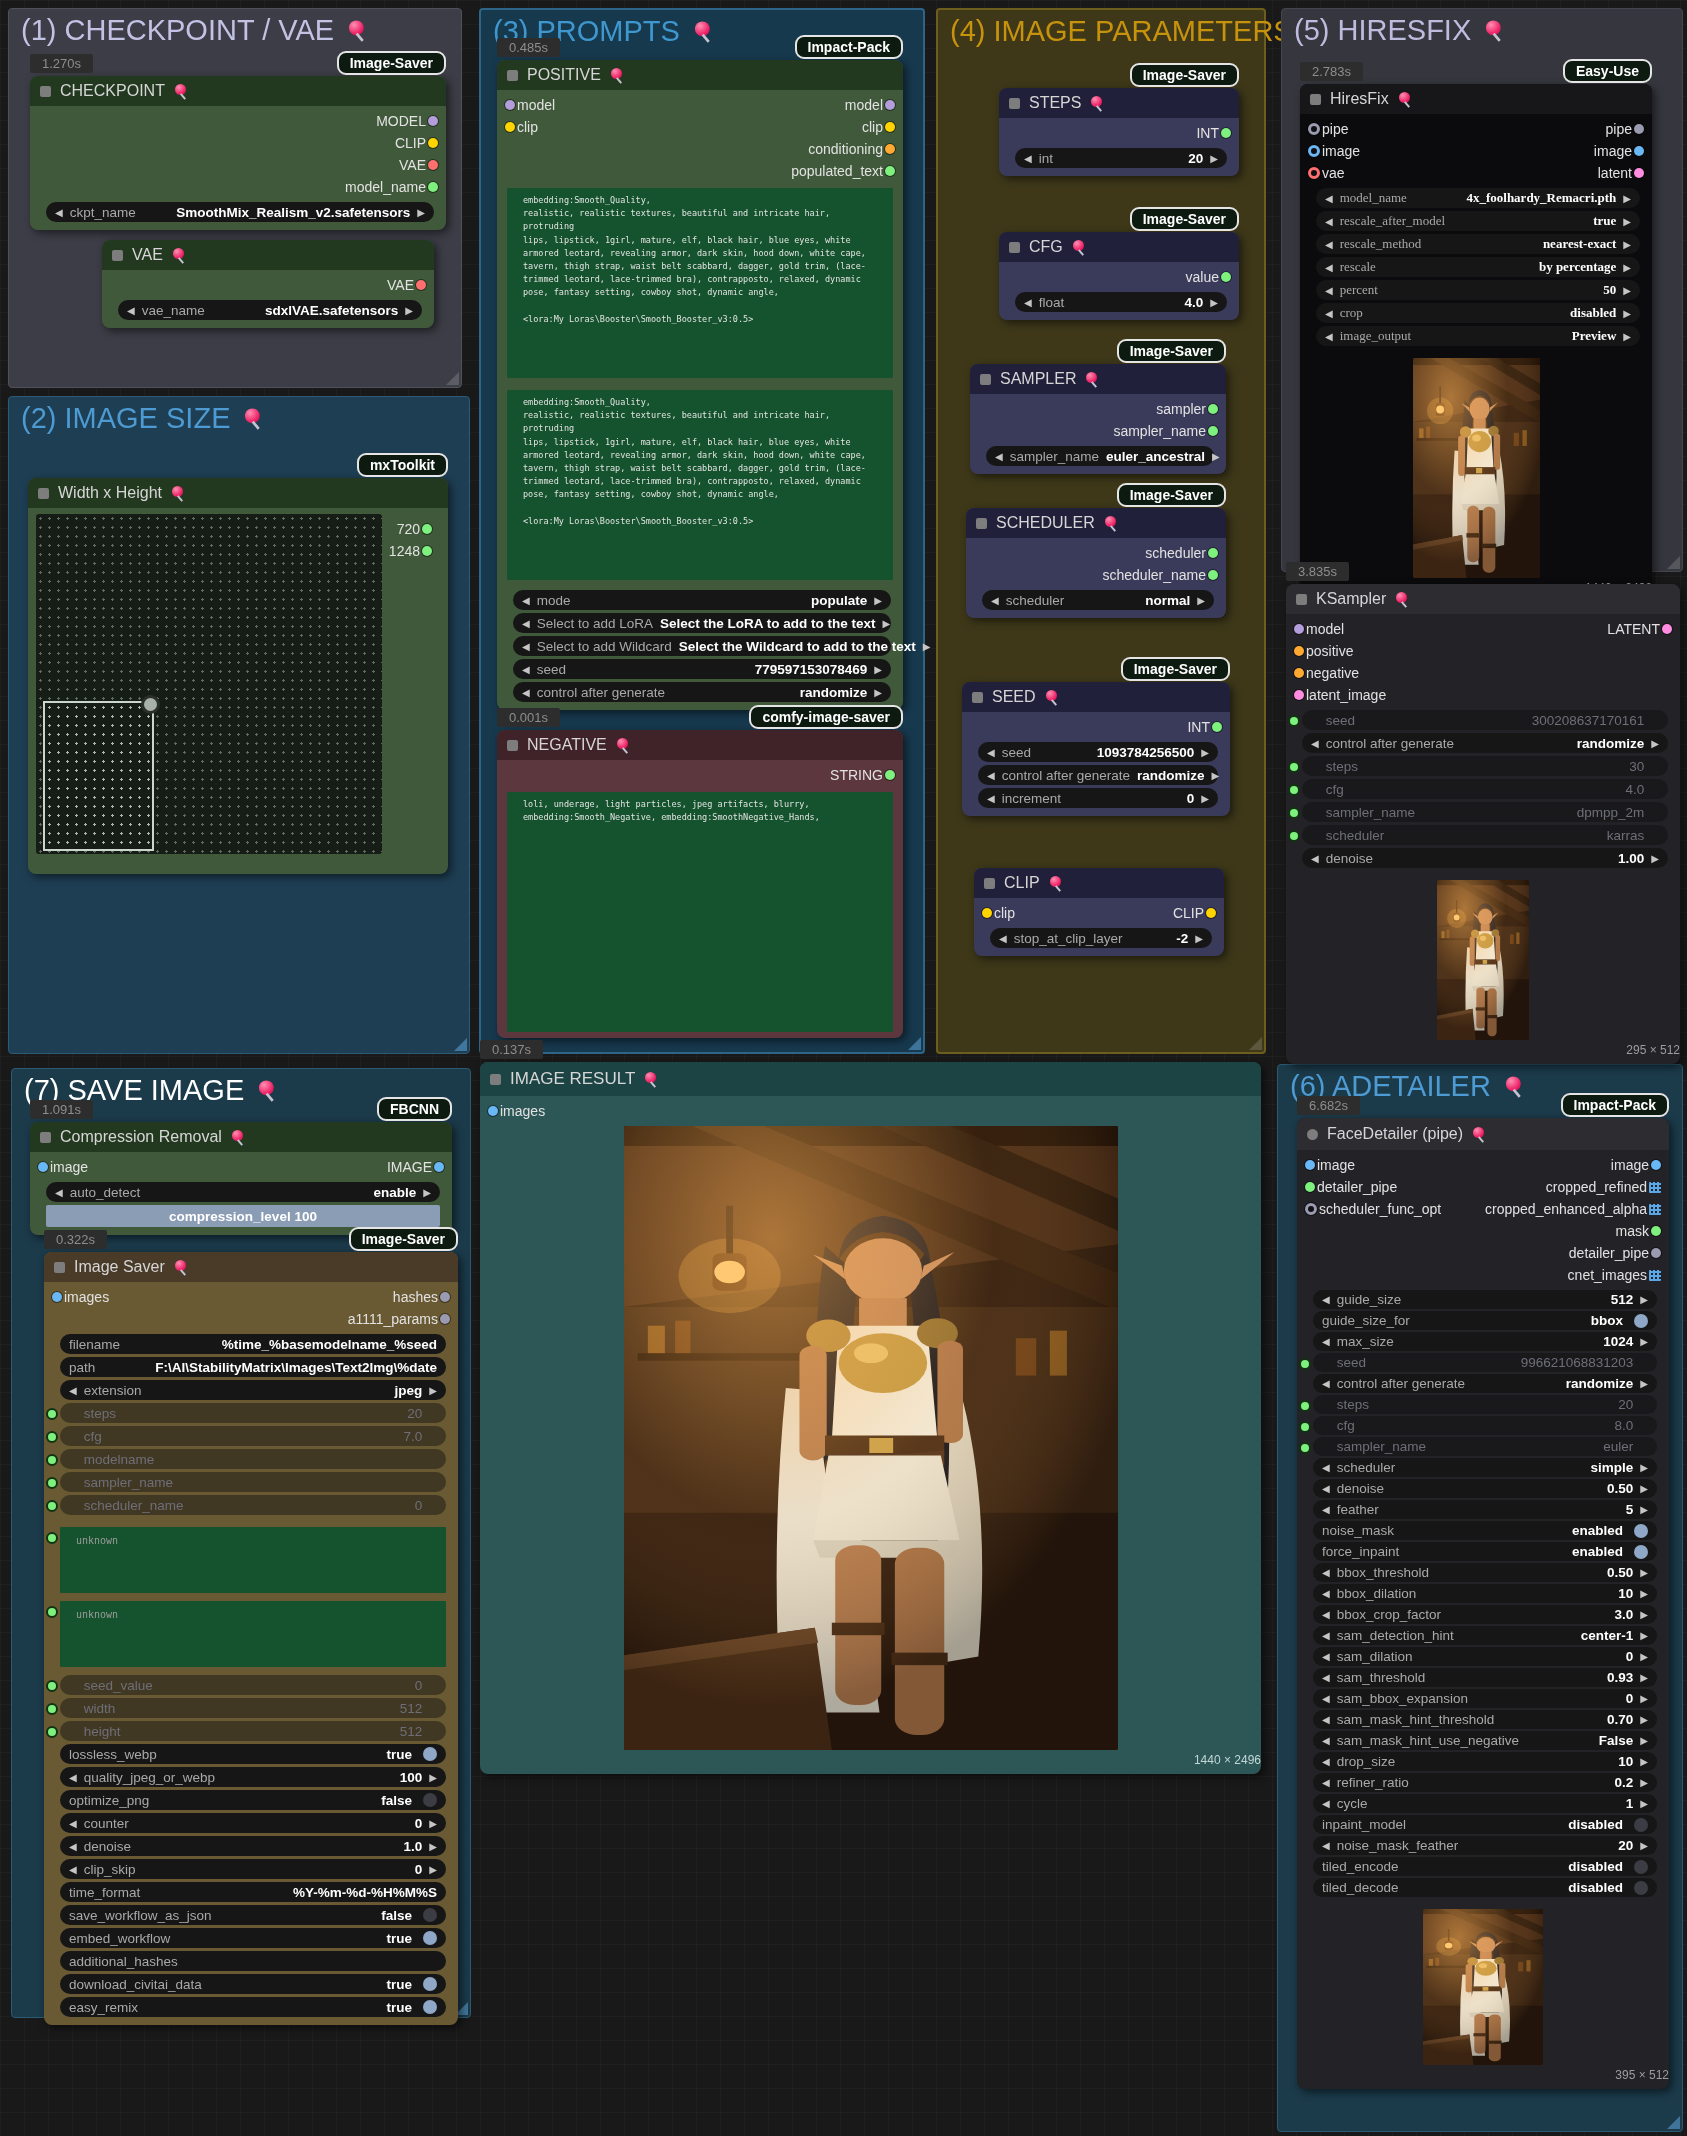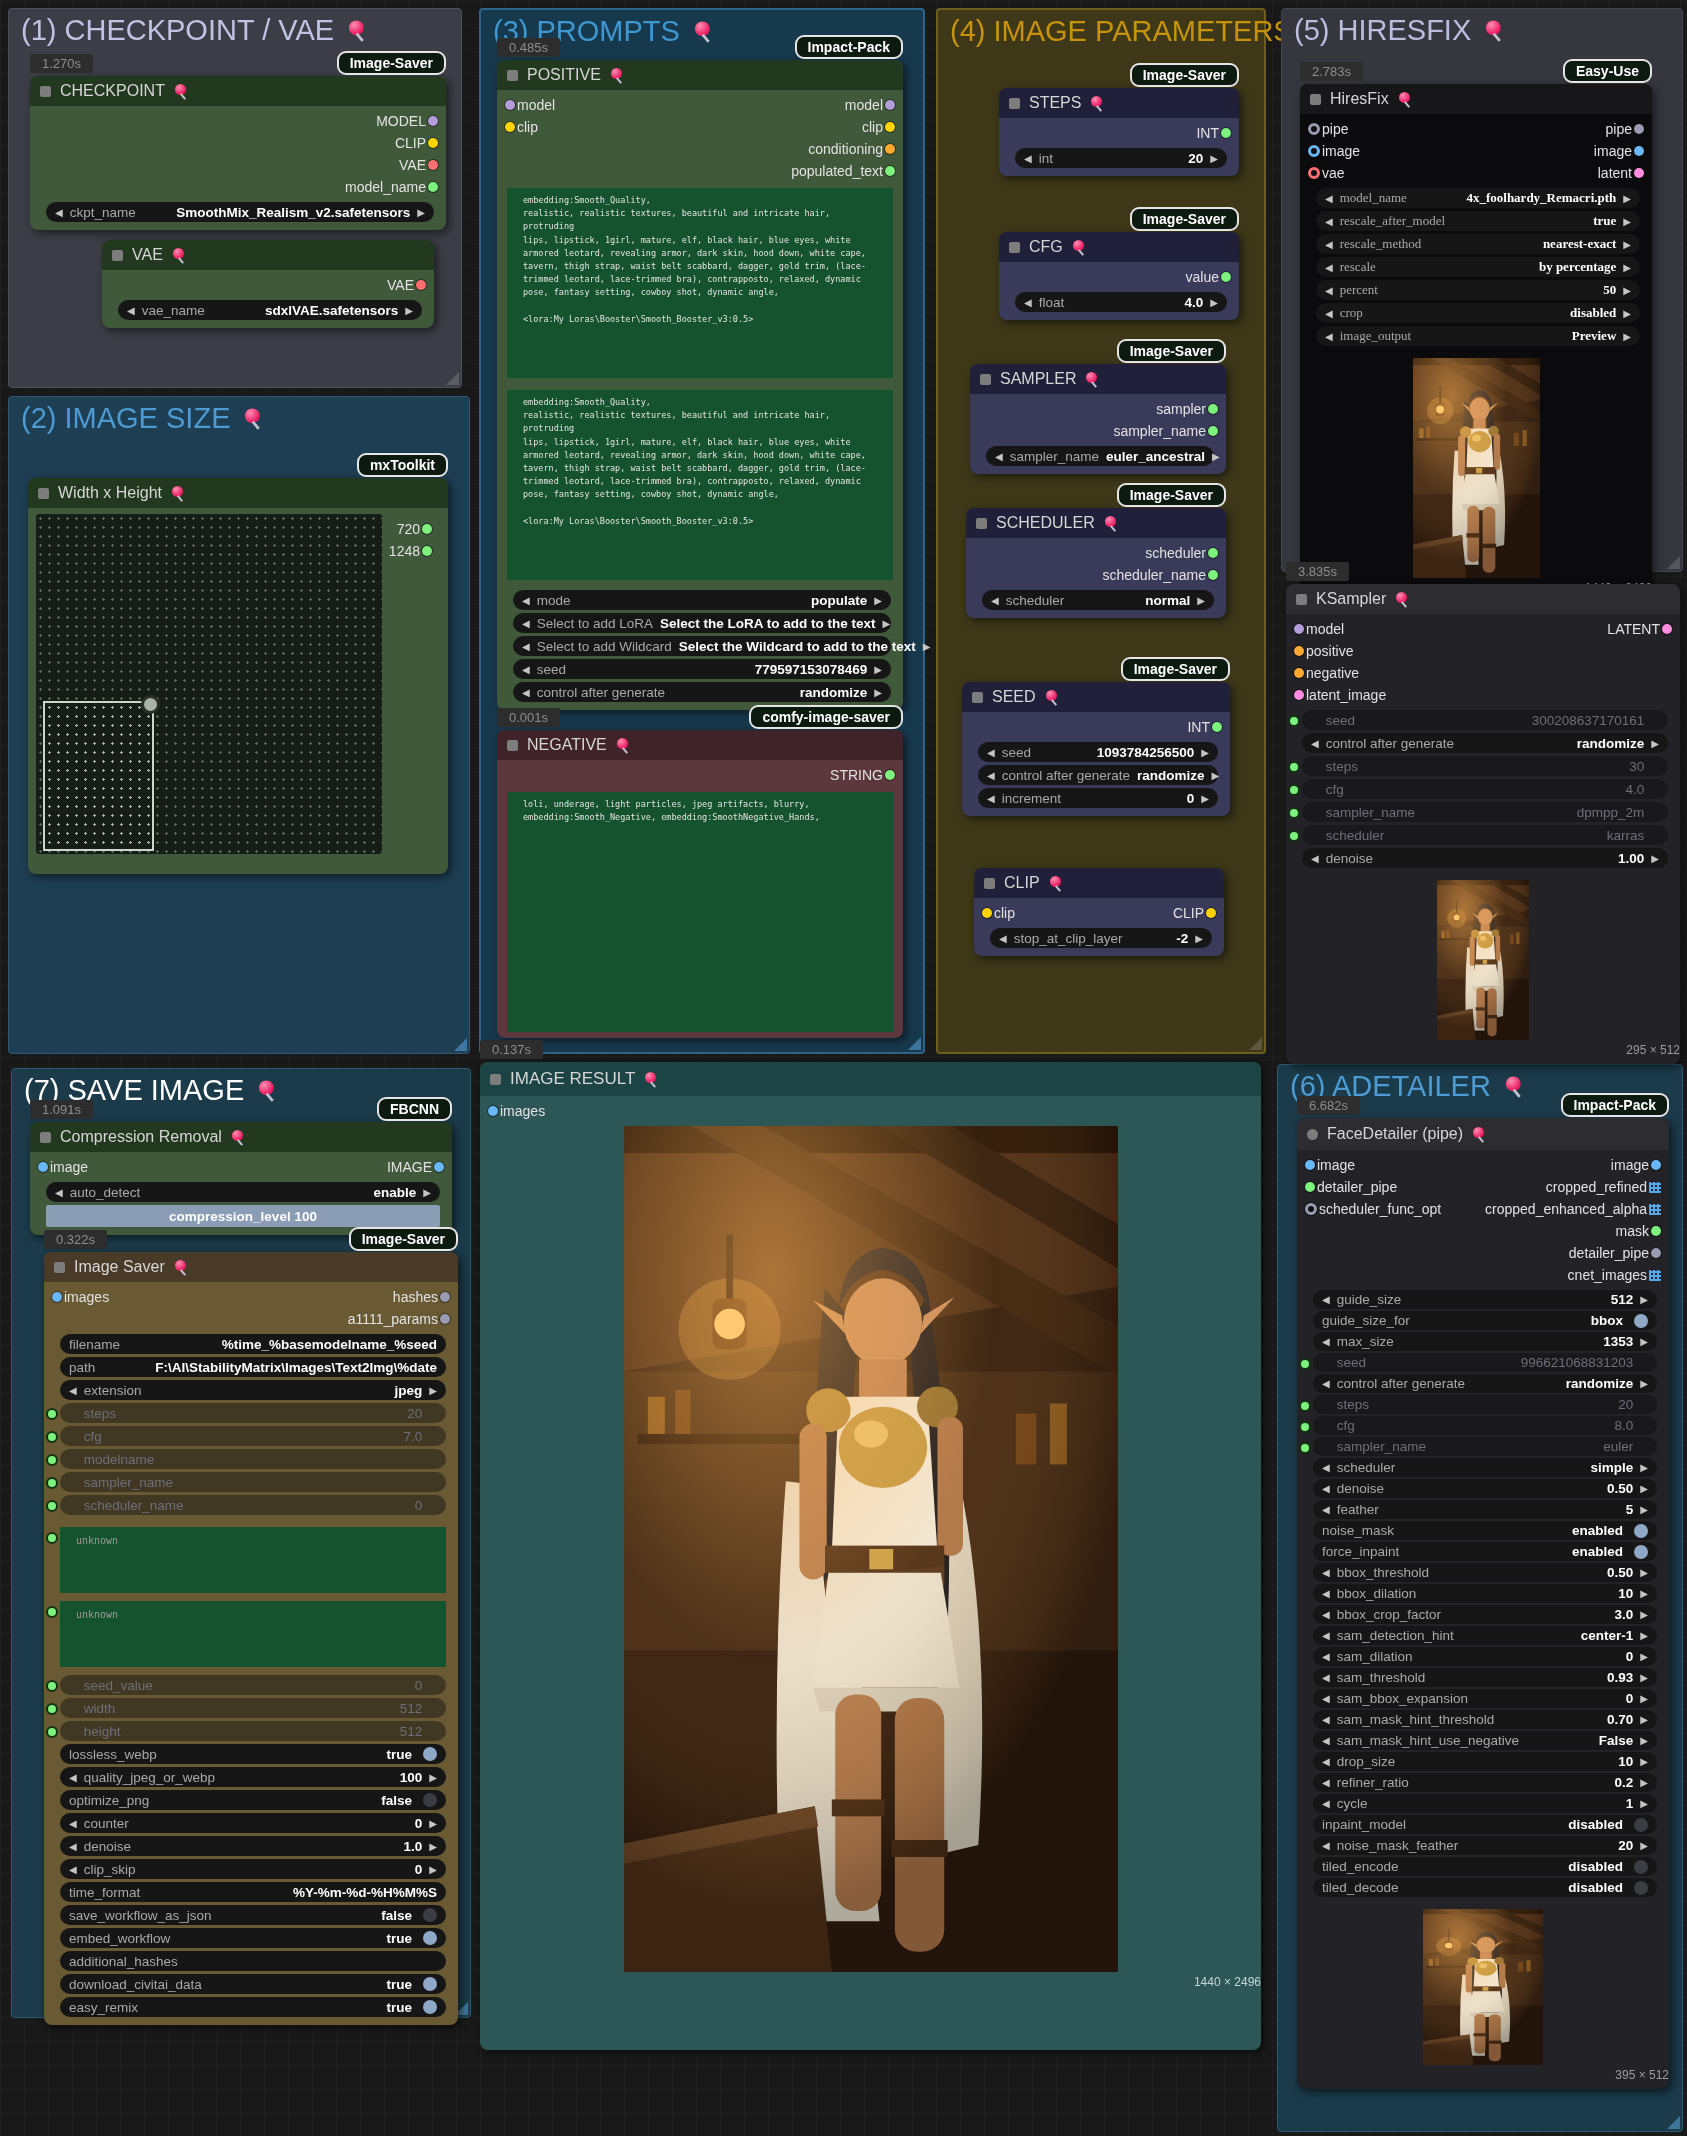--- a/index.html
+++ b/index.html
@@ -116,21 +116,21 @@
   #n-seed{left:962px;top:682px;width:268px}
   #n-clip{left:974px;top:868px;width:250px}
   #n-hires{left:1300px;top:84px;width:352px}
   #n-ksampler{left:1286px;top:584px;width:394px}
   #n-fd{left:1297px;top:1118px;width:372px}
   #n-fd .nhead{height:32px}
   #n-fd .widgets{gap:2px}
   #n-fd .pill{height:19px}
   #n-comp{left:30px;top:1122px;width:422px}
   #n-saver{left:44px;top:1252px;width:414px}
-  #n-result{left:480px;top:1062px;width:781px;height:988px}
+  #n-result{left:480px;top:1062px;width:781px;height:712px}
   #n-result .nhead{height:34px;font-size:17px}
   #n-result .cap{color:#c2d6d6}
 </style>
 </head>
 <body>
 
 <svg width="0" height="0" style="position:absolute" aria-hidden="true">
   <defs>
     <radialGradient id="warmglow" cx="30%" cy="18%" r="75%">
       <stop offset="0%" stop-color="#ffb357" stop-opacity="0.55"></stop>
@@ -909,21 +909,21 @@
         <div class="pill">
           <span class="wl">guide_size_for</span>
           <span class="wv">bbox</span>
           <span class="tg on"></span>
         </div>
       </div>
       <div class="wrow">
         <div class="pill">
           <span class="arr">◀</span>
           <span class="wl">max_size</span>
-          <span class="wv">1353</span>
+          <span class="wv">1024</span>
           <span class="arr">▶</span>
         </div>
       </div>
       <div class="wrow dim">
         <span class="cdot"></span>
         <div class="pill">
           <span class="arr">◀</span>
           <span class="wl">seed</span>
           <span class="wv">996621068831203</span>
           <span class="arr">▶</span>

